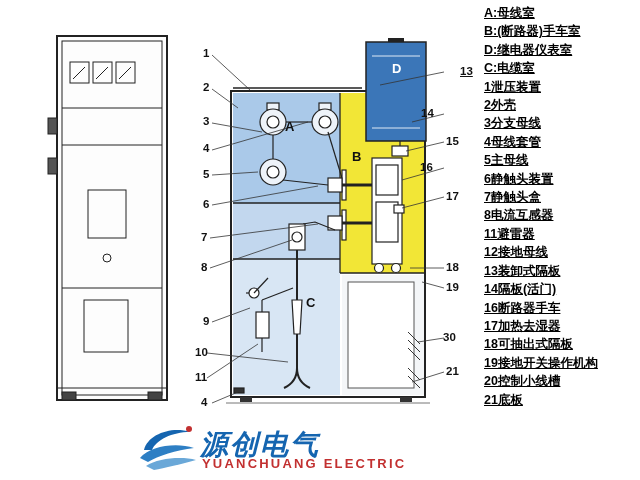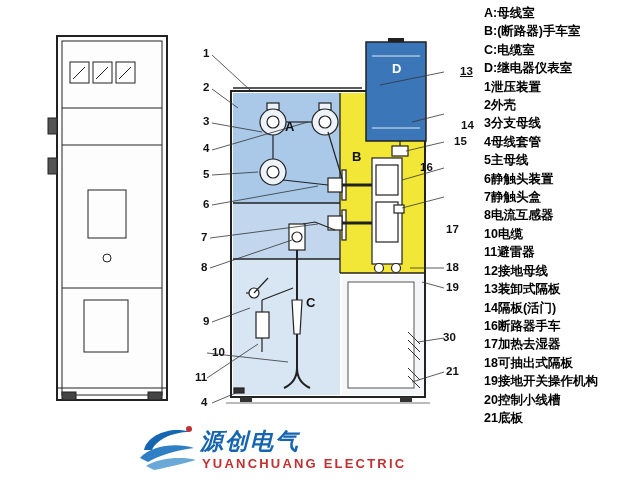--- a/index.html
+++ b/index.html
@@ -13,24 +13,25 @@
     user-select:none;
   }
   .room-letter{
     position:absolute;font-size:13px;font-weight:700;color:#111;line-height:1;
   }
   .room-letter.light{color:#ffffff;}
   #legend{
     position:absolute;left:484px;top:4px;width:154px;
     font-size:12.5px;font-weight:700;color:#000;line-height:18.4px;
     white-space:nowrap;
+    text-decoration:underline;
   }
   #logo{position:absolute;left:132px;top:418px;width:200px;height:58px;}
   #logo-text{
-    position:absolute;left:68px;top:8px;font-size:23px;font-weight:700;
+    position:absolute;left:68px;top:8px;font-size:28px;font-weight:700;
     font-style:italic;color:#1565b0;letter-spacing:2px;white-space:nowrap;
   }
   #logo-sub{
     position:absolute;left:70px;top:38px;font-size:13px;font-weight:700;
     color:#c23030;letter-spacing:2.2px;white-space:nowrap;
   }
 </style>
 </head>
 <body>
 
@@ -204,48 +205,47 @@
 
   <div class="callout" style="left:203px;top:48px;">1</div>
   <div class="callout" style="left:203px;top:82px;">2</div>
   <div class="callout" style="left:203px;top:116px;">3</div>
   <div class="callout" style="left:203px;top:143px;">4</div>
   <div class="callout" style="left:203px;top:169px;">5</div>
   <div class="callout" style="left:203px;top:199px;">6</div>
   <div class="callout" style="left:201px;top:232px;">7</div>
   <div class="callout" style="left:201px;top:262px;">8</div>
   <div class="callout" style="left:203px;top:316px;">9</div>
-  <div class="callout" style="left:212px;top:347px;">10</div>
+  <div class="callout" style="left:195px;top:347px;">10</div>
   <div class="callout" style="left:195px;top:372px;">11</div>
   <div class="callout" style="left:201px;top:397px;">4</div>
 
   <div class="callout" style="left:460px;top:66px;text-decoration:underline;">13</div>
-  <div class="callout" style="left:461px;top:108px;margin-top:12px;">14</div>
-  <div class="callout" style="left:446px;top:136px;margin-left:8px;">15</div>
+  <div class="callout" style="left:421px;top:108px;">14</div>
+  <div class="callout" style="left:446px;top:136px;">15</div>
   <div class="callout" style="left:420px;top:162px;">16</div>
-  <div class="callout" style="left:446px;top:191px;margin-top:33px;">17</div>
+  <div class="callout" style="left:446px;top:191px;">17</div>
   <div class="callout" style="left:446px;top:262px;">18</div>
   <div class="callout" style="left:446px;top:282px;text-align:center;">19</div>
   <div class="callout" style="left:443px;top:332px;">30</div>
   <div class="callout" style="left:446px;top:366px;">21</div>
 
   <div id="legend">
     <div>A:母线室</div>
     <div>B:(断路器)手车室</div>
+    <div>D:继电器仪表室</div>
     <div>C:电缆室</div>
-    <div>D:继电器仪表室</div>
     <div>1泄压装置</div>
     <div>2外壳</div>
     <div>3分支母线</div>
     <div>4母线套管</div>
     <div>5主母线</div>
     <div>6静触头装置</div>
     <div>7静触头盒</div>
     <div>8电流互感器</div>
-    <div>10电缆</div>
     <div>11避雷器</div>
     <div>12接地母线</div>
     <div>13装卸式隔板</div>
     <div>14隔板(活门)</div>
     <div>16断路器手车</div>
     <div>17加热去湿器</div>
     <div>18可抽出式隔板</div>
     <div>19接地开关操作机构</div>
     <div>20控制小线槽</div>
     <div>21底板</div>

